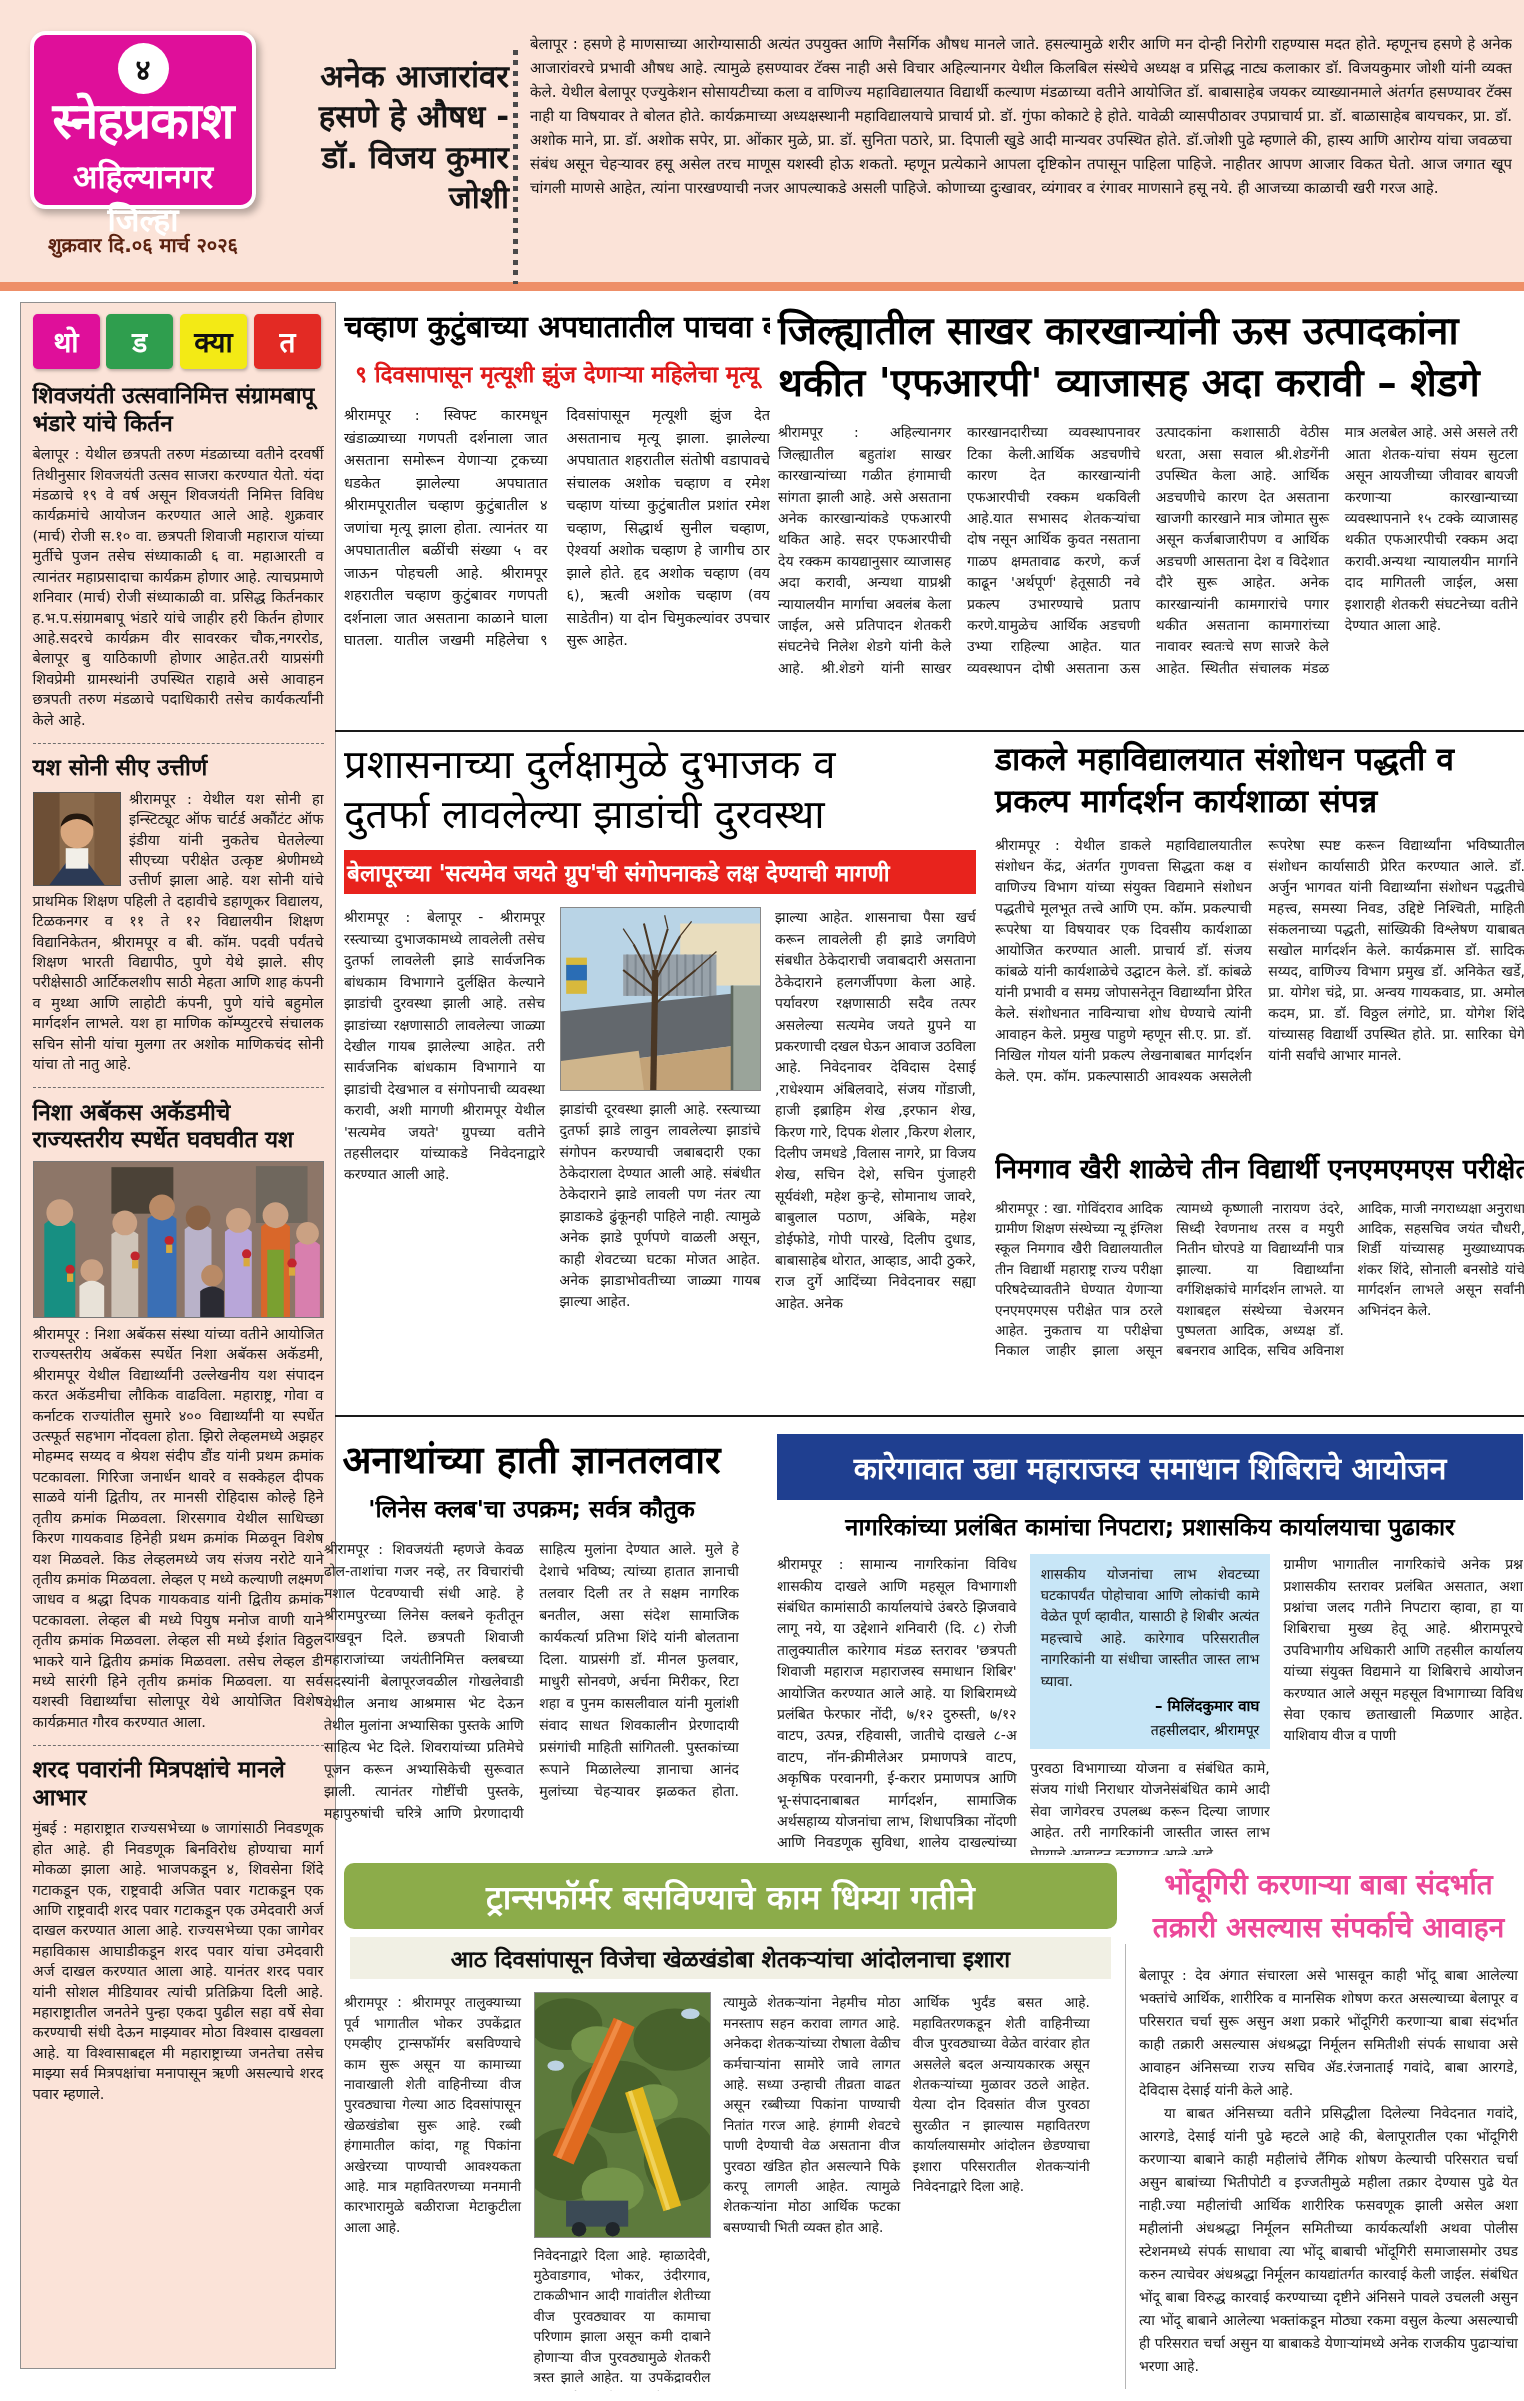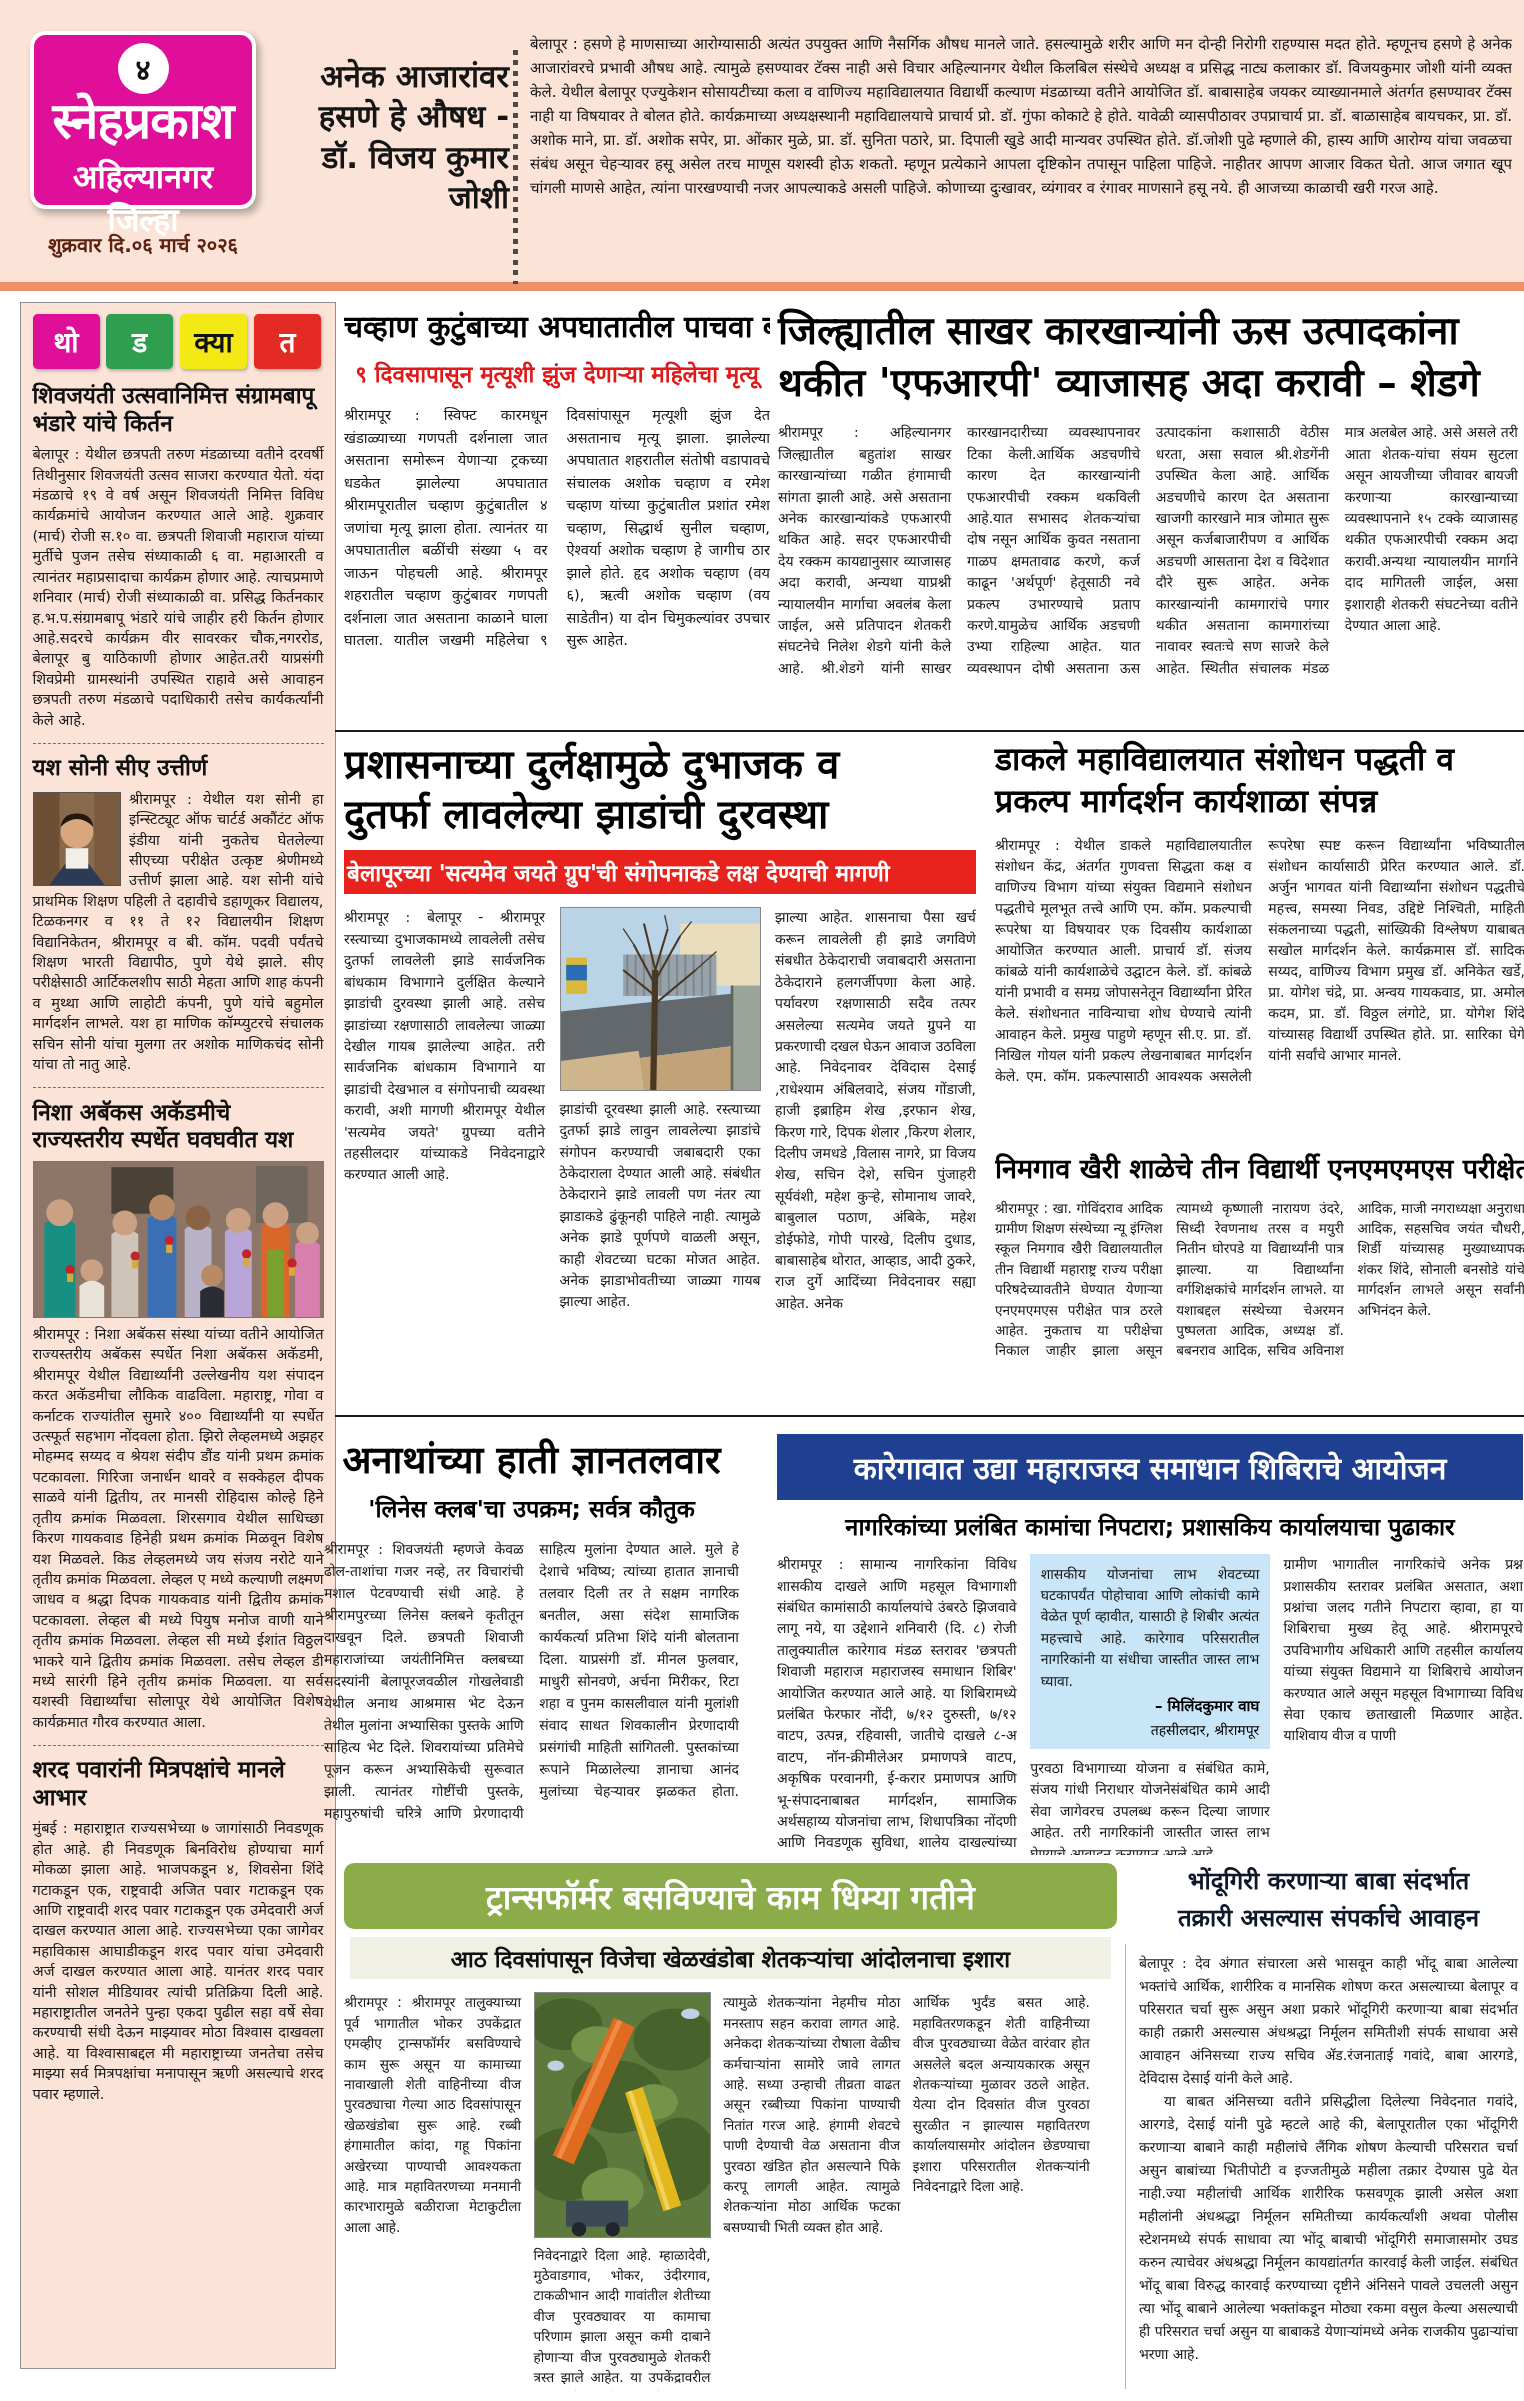--- a/index.html
+++ b/index.html
@@ -43,21 +43,21 @@
   .ch-sub { margin-top:11.5px; text-align:center; font-size:22.5px; font-weight:800; color:#e01a1a; }
   .ch-body { margin-top:15.7px; column-count:2; column-gap:19px; height:314px; overflow:hidden; font-size:14.6px; line-height:22.5px; }
 
   
   #frp { position:absolute; left:778px; top:305px; width:740px; }
   .frp-head { font-size:39px; line-height:1.33; font-weight:800; color:#000; }
   .frp-body { margin-top:13.6px; column-count:4; column-gap:15.7px; height:264px; overflow:hidden; font-size:14px; line-height:21.4px; }
 
   
   #trees { position:absolute; left:344px; top:739px; width:632px; height:672px; overflow:hidden; }
-  .tr-head { font-size:40px; line-height:1.26; font-weight:700; color:#000; }
+  .tr-head { font-size:40px; line-height:1.26; font-weight:400; color:#000; }
   .tr-banner { margin-top:10.5px; background:#e8231d; color:#fff; font-size:22.5px; font-weight:700; text-align:left; padding:6.3px 3.1px; }
   .tr-cols { margin-top:13.6px; display:flex; gap:14.6px; }
   .tr-col { width:201px; font-size:14px; line-height:21.4px; }
   .road-photo { width:201px; height:184px; border:0.5px solid #888; margin-bottom:7.3px; }
 
   
   #dakle { position:absolute; left:995px; top:739px; width:530px; }
   .dk-head { font-size:32px; line-height:1.3; font-weight:800; color:#000; }
   .dk-body { margin-top:12.6px; column-count:2; column-gap:16.7px; height:296px; overflow:hidden; font-size:14px; line-height:21px; }
 
@@ -86,21 +86,21 @@
   
   #transformer { position:absolute; left:344px; top:1863px; width:773px; height:528px; overflow:hidden; }
   .tf-banner { background:#8cac4a; color:#fff; font-size:33px; font-weight:800; text-align:center; padding:10.5px 2.1px;border-radius:10px; }
   .tf-sub { margin:8.4px 6.3px 0; background:#f1f0e4; text-align:center; font-size:22.5px; font-weight:800; color:#101010; padding:5.2px 2.1px; }
   .tf-cols { margin-top:13.6px; display:flex; gap:12.6px; }
   .tf-col { width:177px; font-size:13.6px; line-height:20.4px; }
   .crane-photo { width:177px; height:246px; border:0.5px solid #888; margin-bottom:6.3px; }
 
   
   #baba { position:absolute; left:1139px; top:1863px; width:379px; }
-  .bb-head { text-align:center; font-size:24px; line-height:1.55; font-weight:800; color:#0f172a; }
+  .bb-head { text-align:center; font-size:28px; line-height:1.55; font-weight:800; color:#ec4899; }
   .bb-body { margin-top:14.6px; font-size:14px; line-height:23px; }
   .bb-body p + p { margin-top:0; text-indent:25px; }
 </style>
 </head>
 <body>
 
 <div id="page">
 
   <div id="top-band">
     <div id="masthead">

